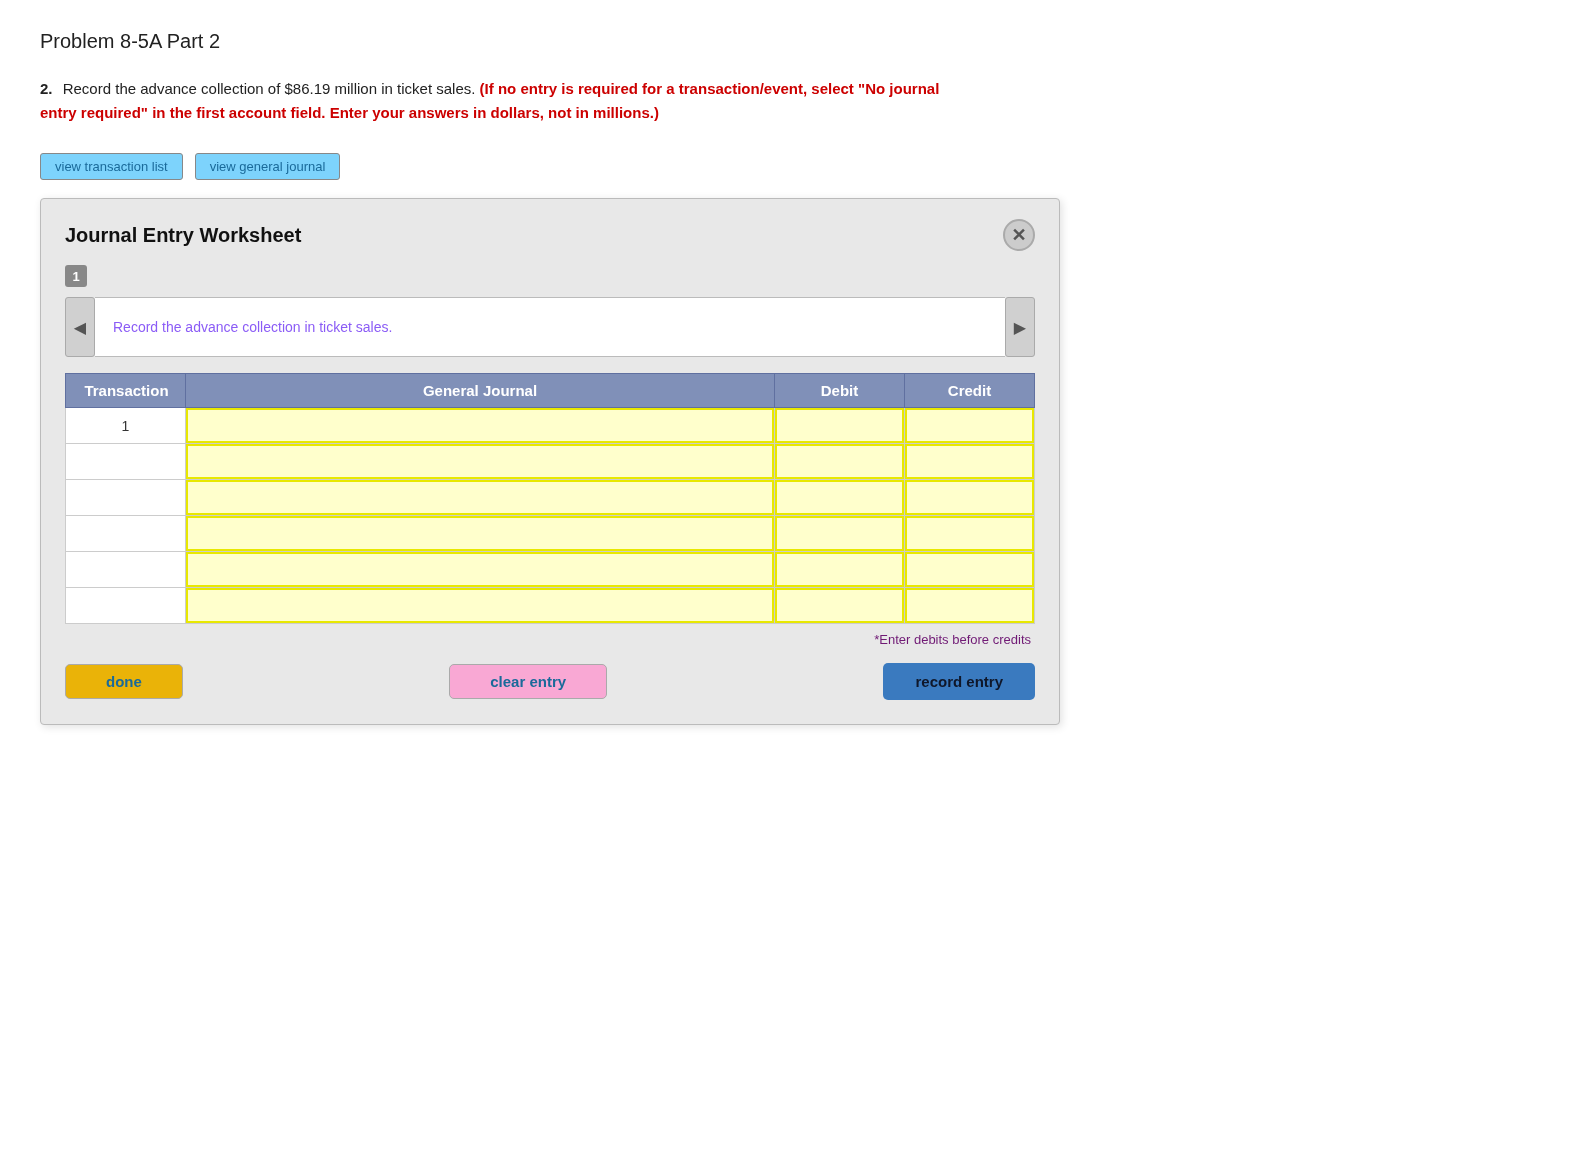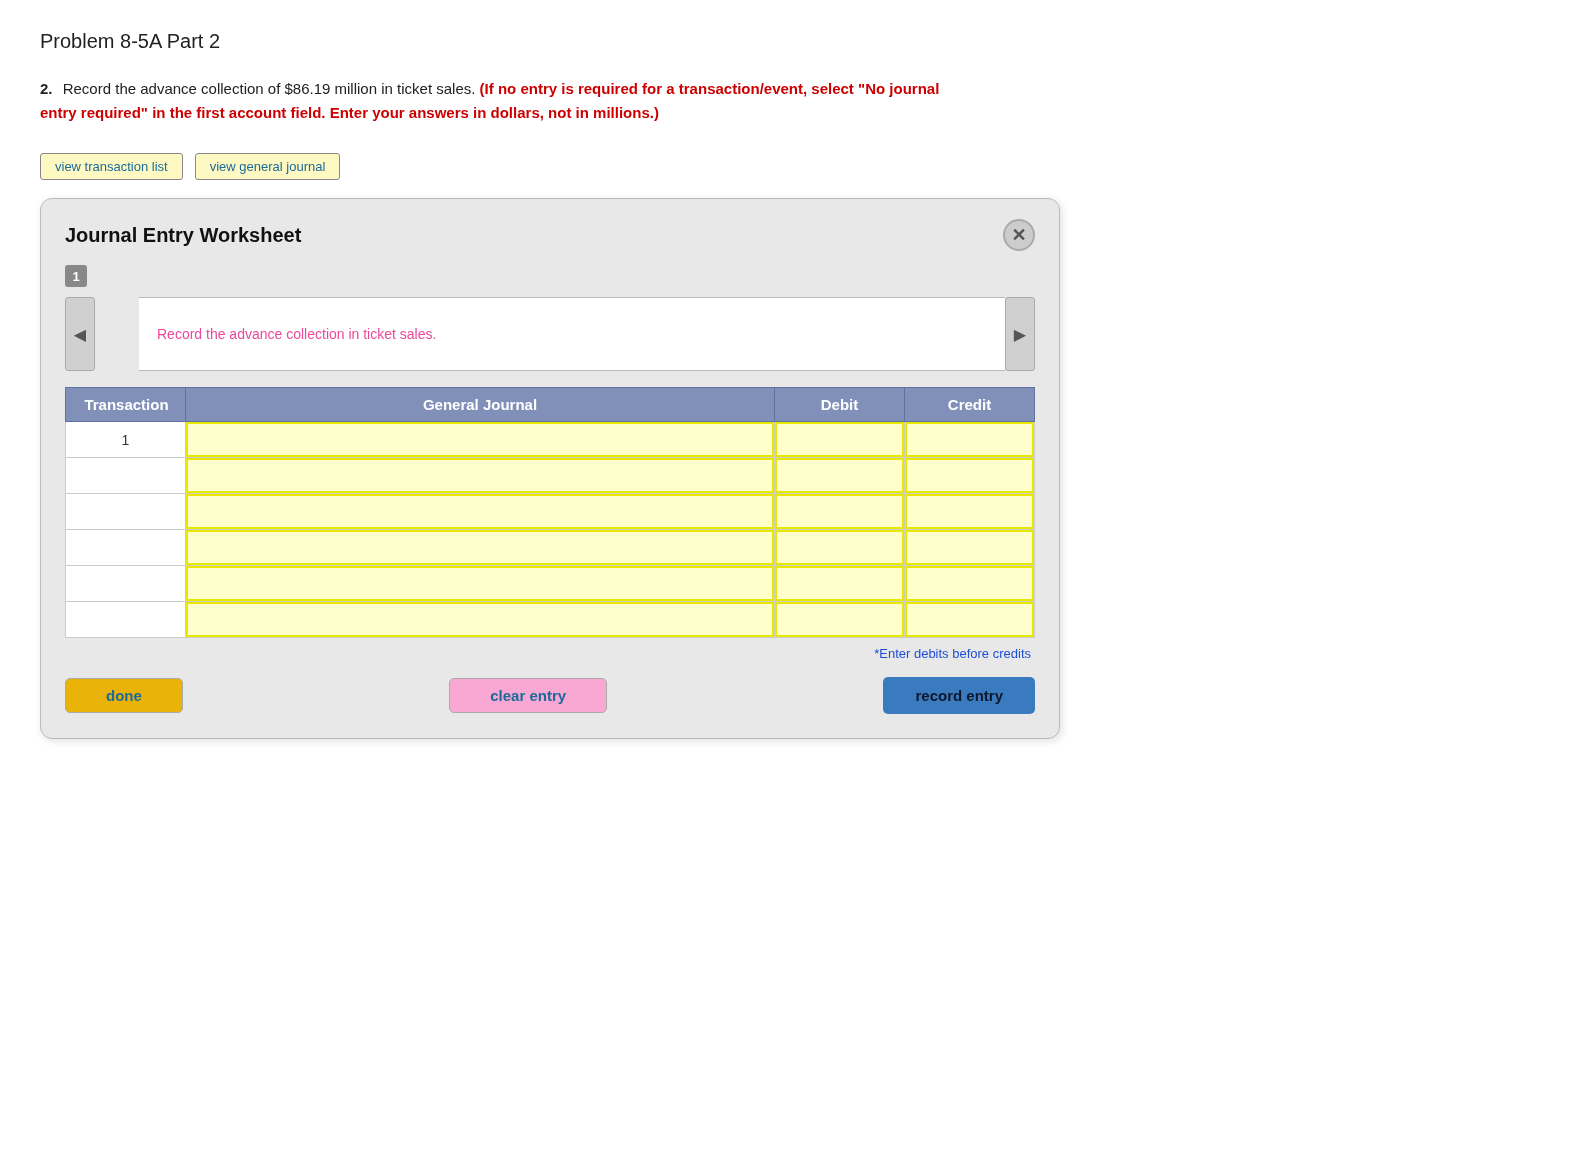--- a/index.html
+++ b/index.html
@@ -29,33 +29,33 @@
       color: #cc0000;
       font-weight: bold;
     }
     .btn-links {
       display: flex;
       gap: 12px;
       margin-bottom: 18px;
     }
     .btn-link {
       border: 1px solid #888;
-      background: #fef9c3;
+      background: #7dd3fc;
       color: #1a6a9a;
       font-size: 13px;
       padding: 5px 14px;
       cursor: pointer;
       border-radius: 3px;
       text-decoration: none;
       font-weight: normal;
     }
     .worksheet-container {
       background: #e8e8e8;
       border: 1px solid #bbb;
-      border-radius: 12px;
+      border-radius: 4px;
       padding: 20px 24px 24px 24px;
       max-width: 1020px;
       position: relative;
       box-shadow: 2px 2px 8px rgba(0,0,0,0.12);
     }
     .worksheet-header {
       display: flex;
       align-items: center;
       justify-content: space-between;
       margin-bottom: 14px;
@@ -109,27 +109,26 @@
       color: #555;
       border-radius: 3px;
       flex-shrink: 0;
     }
     .transaction-description {
       flex: 1;
       background: #fff;
       border: 1px solid #bbb;
       border-left: none;
       border-right: none;
-      padding: 28px 18px;
+      padding: 14px 18px;
       font-size: 14px;
-      color: #ec4899;
+      color: #8b5cf6;
       min-height: 60px;
       display: flex;
       align-items: center;
-      margin-left: 44px;
     }
     table.journal-table {
       width: 100%;
       border-collapse: collapse;
       background: #fff;
       margin-bottom: 8px;
     }
     table.journal-table th {
       background: #8090b8;
       color: #fff;
@@ -178,21 +177,21 @@
       font-size: 14px;
       color: #333;
       box-sizing: border-box;
     }
     table.journal-table td.td-general input {
       background: #ffffcc;
     }
     .note-text {
       text-align: right;
       font-size: 13px;
-      color: #1d4ed8;
+      color: #701a75;
       margin-bottom: 16px;
       padding-right: 4px;
     }
     .bottom-buttons {
       display: flex;
       align-items: center;
       justify-content: space-between;
     }
     .btn-done {
       border: 1px solid #aaa;

